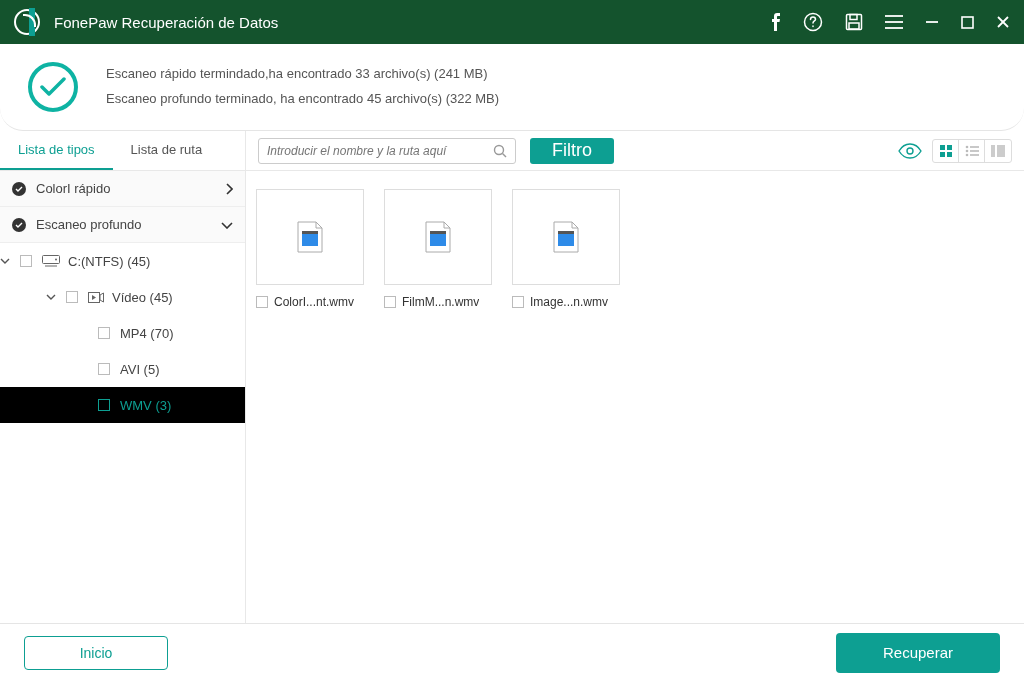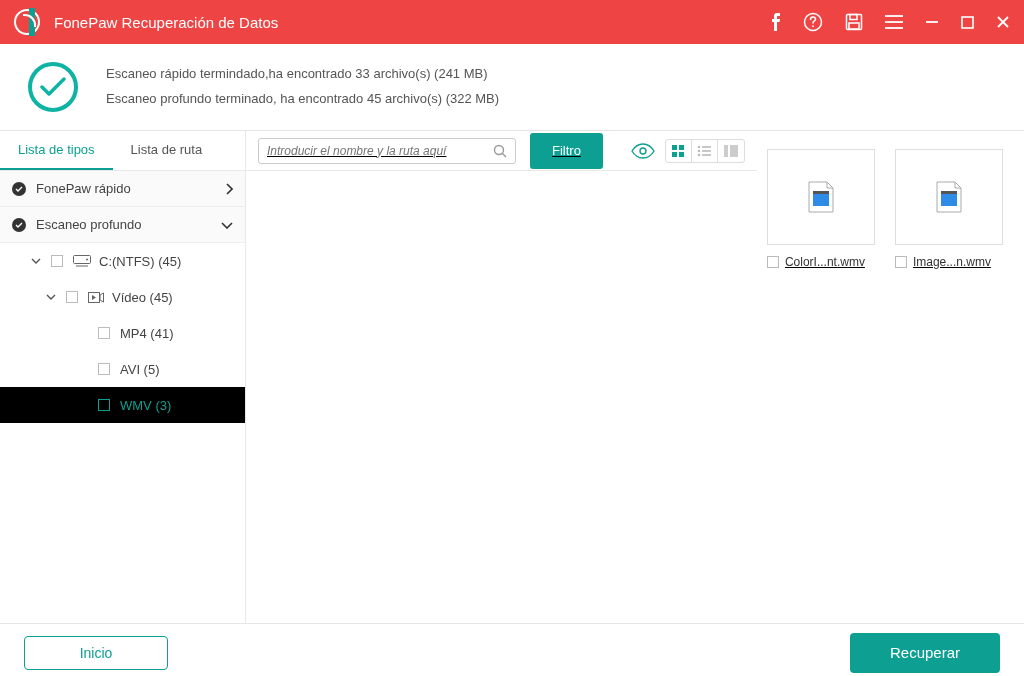--- a/index.html
+++ b/index.html
@@ -1,67 +1,67 @@
 <!DOCTYPE html>
 <html><head>
 <meta charset="utf-8">
 <style>
 * { box-sizing: border-box; margin: 0; padding: 0; font-family: -apple-system, "Segoe UI", Arial, sans-serif; }
 body { background: #fff; width: 1024px; height: 676px; overflow: hidden; }
 
-.titlebar { background: #ef4444; height: 44px; display: flex; align-items: center; padding: 0 14px; color: #fff; }
+.titlebar { background: #14532d; height: 44px; display: flex; align-items: center; padding: 0 14px; color: #fff; }
 .titlebar .logo { width: 26px; height: 26px; border: 2.5px solid #fff; border-radius: 50%; display: flex; align-items: center; justify-content: center; margin-right: 14px; position: relative; }
 .titlebar .logo::before { content: ""; position: absolute; top: -3px; bottom: -3px; width: 6px; background: #0d9f92; left: 13px; }
 .titlebar .logo::after { content: ""; width: 11px; height: 11px; border: 2.5px solid #fff; border-left: none; border-bottom: none; border-radius: 0 11px 0 0; transform: translate(2px,-2px); }
 .titlebar .title { font-size: 15px; flex: 1; }
 .titlebar .wc { display: flex; gap: 22px; align-items: center; }
 .titlebar .wc span, .titlebar .wc svg { cursor: pointer; }
 
-.status { display: flex; align-items: center; padding: 18px 28px; border-bottom: 1px solid #e5e5e5; }
+.status { display: flex; align-items: center; padding: 18px 28px; border-bottom: 1px solid #e5e5e5; border-radius: 23px; }
 .status .badge { width: 50px; height: 50px; border: 4px solid #0eb3a3; border-radius: 50%; display: flex; align-items: center; justify-content: center; margin-right: 28px; }
 .status .lines { font-size: 13px; color: #555; line-height: 1.9; }
 
 .body { display: flex; height: 492px; }
 .sidebar { width: 246px; border-right: 1px solid #e8e8e8; display: flex; flex-direction: column; }
 .tabs { display: flex; height: 40px; border-bottom: 1px solid #e8e8e8; }
 .tab { flex: 0 0 auto; padding: 0 18px; display: flex; align-items: center; font-size: 13px; color: #555; cursor: pointer; border-bottom: 2px solid transparent; }
 .tab.active { color: #0d9f92; border-bottom-color: #0d9f92; font-weight: 500; }
 
 .tree { flex: 1; overflow: auto; font-size: 13px; color: #444; }
 .tree .row { display: flex; align-items: center; height: 36px; padding: 0 12px; cursor: pointer; }
 .tree .row.section { border-bottom: 1px solid #eee; background:#fafafa; }
 .tree .row.selected { background: #000000; color: #0d9f92; }
 .tree .chev { margin-left: auto; }
 .tree .chk { width: 12px; height: 12px; border: 1px solid #bbb; margin-right: 10px; flex: 0 0 12px; }
-.tree .ind1 { padding-left: 31px; }
+.tree .ind1 { padding-left: 0; }
 .tree .ind2 { padding-left: 46px; }
 .tree .ind3 { padding-left: 98px; }
 .dot { width:14px; height:14px; border-radius:50%; background:#333; display:inline-flex; align-items:center; justify-content:center; margin-right:10px; }
 
-.main { flex: 1; display: flex; flex-direction: row; text-decoration: underline; }
+.main { flex: 1; display: flex; flex-direction: column; }
 .toolbar { height: 40px; display: flex; align-items: center; padding: 0 12px; gap: 14px; border-bottom: 1px solid #e8e8e8; }
 .search { flex: 0 0 258px; height: 26px; border: 1px solid #ccc; border-radius: 3px; display: flex; align-items: center; padding: 0 8px; }
 .search input { border: none; outline: none; flex: 1; font-size: 12px; font-style: italic; color: #999; background: transparent; }
-.filterbtn { background: #0d9f92; color: #fff; height: 36px; padding: 0 22px; border: none; border-radius: 3px; font-size: 13px; cursor: pointer; }
+.filterbtn { background: #0d9f92; color: #fff; height: 26px; padding: 0 22px; border: none; border-radius: 3px; font-size: 18px; cursor: pointer; }
 .spacer { flex: 1; }
 .viewbtns { display: flex; align-items: center; gap: 10px; }
 .viewgroup { border: 1px solid #ddd; border-radius: 3px; display: flex; height: 24px; }
 .viewgroup span { width: 26px; display: flex; align-items: center; justify-content: center; border-right: 1px solid #ddd; cursor: pointer; }
 .viewgroup span:last-child { border-right: none; }
 
 .grid { flex: 1; padding: 18px 10px; display: flex; gap: 20px; align-content: flex-start; flex-wrap: wrap; }
 .item { width: 108px; }
 .thumb { width: 108px; height: 96px; border: 1px solid #ddd; display: flex; align-items: center; justify-content: center; }
 .cap { display: flex; align-items: center; margin-top: 10px; font-size: 12px; color: #333; }
 .cap .chk { width: 12px; height: 12px; border: 1px solid #bbb; margin-right: 6px; flex: 0 0 12px; }
 .cap span { white-space: nowrap; overflow: hidden; text-overflow: ellipsis; }
 
 .footer { height: 58px; border-top: 1px solid #e5e5e5; display: flex; align-items: center; padding: 0 24px; }
 .btn-outline { width: 144px; height: 34px; border: 1.5px solid #0d9f92; background: #fff; color: #0d9f92; border-radius: 4px; font-size: 14px; cursor: pointer; }
-.btn-primary { width: 150px; height: 40px; background: #0d9f92; color: #fff; border: none; border-radius: 4px; font-size: 15px; cursor: pointer; margin-left: auto; }
+.btn-primary { width: 164px; height: 40px; background: #0d9f92; color: #fff; border: none; border-radius: 4px; font-size: 15px; cursor: pointer; margin-left: auto; }
 
 svg { display: block; }
 </style>
 </head>
 <body>
 
 <div class="titlebar">
   <div class="logo"></div>
   <div class="title">FonePaw Recuperación de Datos</div>
   <div class="wc">
@@ -128,21 +128,21 @@
       <div class="tab active">Lista de tipos</div>
       <div class="tab">Lista de ruta</div>
     </div>
     <div class="tree">
       <div class="row section">
         <span class="dot">
             <svg width="8" height="6" viewBox="0 0 8 6">
               <path d="M1 3l2 2 4-4" stroke="#fff" stroke-width="1.4" fill="none"></path>
             </svg>
           </span>
-        <span>FonePaw rápido</span>
+        <span>ColorI rápido</span>
         <span class="chev">
             <svg width="8" height="12" viewBox="0 0 8 12">
               <path d="M2 1l5 5-5 5" stroke="#333" stroke-width="1.6" fill="none"></path>
             </svg>
           </span>
       </div>
       <div class="row section">
         <span class="dot">
             <svg width="8" height="6" viewBox="0 0 8 6">
               <path d="M1 3l2 2 4-4" stroke="#fff" stroke-width="1.4" fill="none"></path>
@@ -182,21 +182,21 @@
             <svg width="16" height="11" viewBox="0 0 16 11">
               <rect x="0.5" y="0.5" width="11" height="10" stroke="#666" fill="none"></rect>
               <path d="M12 3l3.5-2v9L12 8z" stroke="#666" fill="none"></path>
               <path d="M4 3l4 2.5-4 2.5z" fill="#666"></path>
             </svg>
           </span>
         <span>Vídeo (45)</span>
       </div>
       <div class="row ind3">
         <span class="chk"></span>
-        <span>MP4 (41)</span>
+        <span>MP4 (70)</span>
       </div>
       <div class="row ind3">
         <span class="chk"></span>
         <span>AVI (5)</span>
       </div>
       <div class="row ind3 selected">
         <span class="chk" style="border-color:#0d9f92;"></span>
         <span>WMV (3)</span>
       </div>
     </div>
@@ -270,20 +270,34 @@
         <div class="thumb">
           <svg width="26" height="32" viewBox="0 0 26 32">
               <path d="M1 1h18l6 6v24H1z" fill="#fff" stroke="#aaa"></path>
               <path d="M19 1v6h6" fill="none" stroke="#aaa"></path>
               <rect x="5" y="13" width="16" height="12" fill="#2e8be8"></rect>
               <rect x="5" y="10" width="16" height="3" fill="#555"></rect>
             </svg>
         </div>
         <div class="cap">
             <span class="chk"></span>
+            <span>FilmM...n.wmv</span>
+          </div>
+      </div>
+      <div class="item">
+        <div class="thumb">
+          <svg width="26" height="32" viewBox="0 0 26 32">
+              <path d="M1 1h18l6 6v24H1z" fill="#fff" stroke="#aaa"></path>
+              <path d="M19 1v6h6" fill="none" stroke="#aaa"></path>
+              <rect x="5" y="13" width="16" height="12" fill="#2e8be8"></rect>
+              <rect x="5" y="10" width="16" height="3" fill="#555"></rect>
+            </svg>
+        </div>
+        <div class="cap">
+            <span class="chk"></span>
             <span>Image...n.wmv</span>
           </div>
       </div>
     </div>
   </div>
 </div>
 
 <div class="footer">
   <button class="btn-outline">Inicio</button>
   <button class="btn-primary">Recuperar</button>

